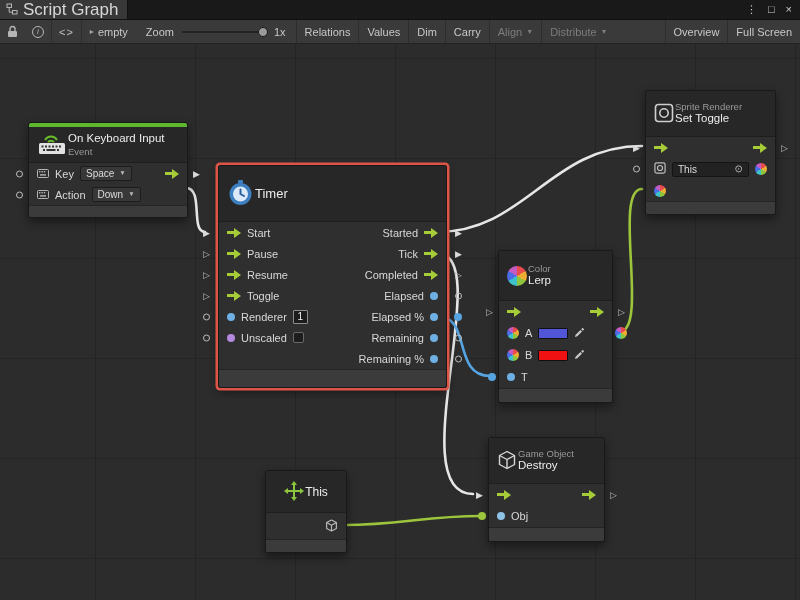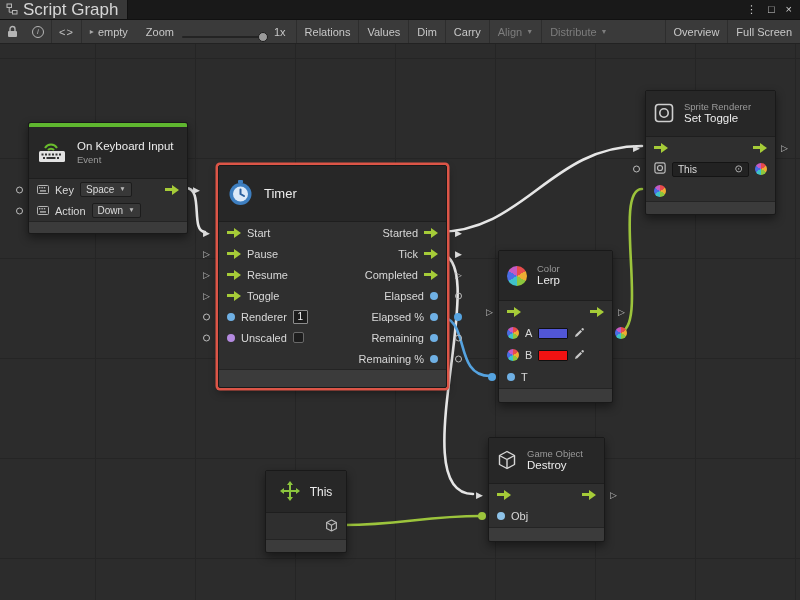--- a/index.html
+++ b/index.html
@@ -15,37 +15,37 @@
   
   .toolbar{height:24px;background:#3a3a3a;border-bottom:1px solid #222;display:flex;align-items:center;font-size:11px;color:#c8c8c8}
   .tbtn{height:100%;display:flex;align-items:center;gap:4px;padding:0 8px;white-space:nowrap}
   .tbtn.dim{color:#7d7d7d}
   .ticon{height:100%;display:flex;align-items:center;padding:0 7px}
   .sep{width:1px;height:100%;background:#2d2d2d;flex:0 0 auto}
   .caret{font-size:7px;line-height:1;color:inherit}
   .info-i{width:12px;height:12px;border:1px solid #b5b5b5;border-radius:50%;font-size:8px;font-style:italic;display:flex;align-items:center;justify-content:center;color:#b5b5b5}
   .code-glyph{font-size:11px;letter-spacing:1px;color:#c0c0c0}
   .crumb-arrow{font-size:8px;color:#a8a8a8}
-  .zoom-wrap{display:flex;align-items:flex-end;gap:8px;padding:0 10px}
+  .zoom-wrap{display:flex;align-items:center;gap:8px;padding:0 10px}
   .slider{width:84px;height:2px;background:#232323;border-radius:1px;position:relative}
   .slider .knob{position:absolute;right:-2px;top:-4px;width:10px;height:10px;border-radius:50%;background:#9a9a9a;border:1px solid #1c1c1c}
   .spacer{flex:1}
 
   
   .canvas{position:relative;width:800px;height:556px;background:#2c2c2c;overflow:hidden;
     background-image:linear-gradient(#252525 1px,transparent 1px),linear-gradient(90deg,#252525 1px,transparent 1px);
     background-size:100px 100px;background-position:-5px 14px}
   .wires{position:absolute;left:0;top:0;z-index:1;pointer-events:none}
   .wires path{fill:none;stroke-width:2.6;stroke-linecap:round;pointer-events:stroke}
 
   
   .node{position:absolute;z-index:2;background:#2f2f2f;border:1px solid #191919;border-radius:2px;box-shadow:0 4px 10px rgba(0,0,0,.45);font-size:11px}
   .node.selected{box-shadow:0 0 0 2.5px #dc5547,0 4px 10px rgba(0,0,0,.45)}
   .accent{height:4px;border-radius:2px 2px 0 0}
-  .nhead{display:flex;align-items:center;gap:10px;padding:0 8px;background:#272727;border-bottom:1px solid #1e1e1e}
+  .nhead{display:flex;align-items:center;gap:1px;padding:0 8px;background:#272727;border-bottom:1px solid #1e1e1e}
   .hgroup{display:flex;flex-direction:column;line-height:1.2}
   .htitle{font-size:11.5px;color:#ececec}
   .hsub{font-size:9.5px;color:#9a9a9a}
   .nrows{background:#2f2f2f}
   .trow{height:21px;display:flex;align-items:center;padding:0 8px;position:relative;gap:6px}
   .trow.tall{height:22px}
   .pl{display:flex;align-items:center;gap:6px;min-width:0}
   .pr{margin-left:auto;display:flex;align-items:center;gap:6px}
   .plabel{color:#d8d8d8;white-space:nowrap}
   .nfoot{background:#3b3b3b;border-top:1px solid #242424;border-radius:0 0 2px 2px}
@@ -179,21 +179,21 @@
     <path d="M186 144 C204 144 190 188 205 188" style="stroke: rgb(230, 230, 230);"></path>
     <path d="M437 188 C525 188 550 102 642 102" style="stroke: rgb(230, 230, 230);"></path>
     <path d="M437 209 C497 209 400 450 473 450" style="stroke: rgb(230, 230, 230);"></path>
     <path d="M437 272 C472 272 452 332 490 332" style="stroke: rgb(85, 163, 224);"></path>
     <path d="M619 288 C650 288 612 145 642 145" style="stroke: rgb(156, 196, 60);"></path>
     <path d="M344 481 C400 481 425 472 481 472" style="stroke: rgb(156, 196, 60);"></path>
   </svg>
 
   <div class="node" style="left:28px;top:78px;width:160px">
     <div class="accent" style="background-color: rgb(95, 182, 47);"></div>
-    <div class="nhead" style="height:52px">
+    <div class="nhead" style="height:36px">
       <span>
         <svg width="30" height="22" viewBox="0 0 30 22">
           <path d="M8 7 A7 7 0 0 1 20 7" stroke="#69bd2c" stroke-width="2" fill="none"></path>
           <path d="M11 9 A4 4 0 0 1 17 9" stroke="#69bd2c" stroke-width="2" fill="none"></path>
           <rect x="2" y="10" width="26" height="11" rx="1.5" fill="#e2e2e2"></rect>
           <g fill="#333">
               <rect x="4.5" y="12.5" width="2" height="2"></rect>
               <rect x="8" y="12.5" width="2" height="2"></rect>
               <rect x="11.5" y="12.5" width="2" height="2"></rect>
               <rect x="15" y="12.5" width="2" height="2"></rect>

